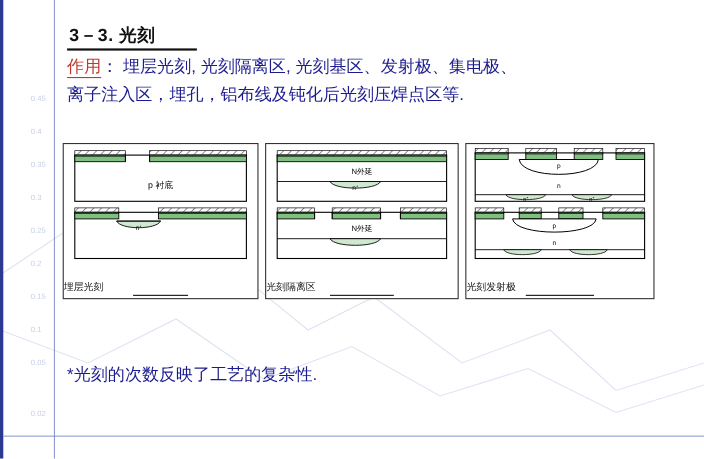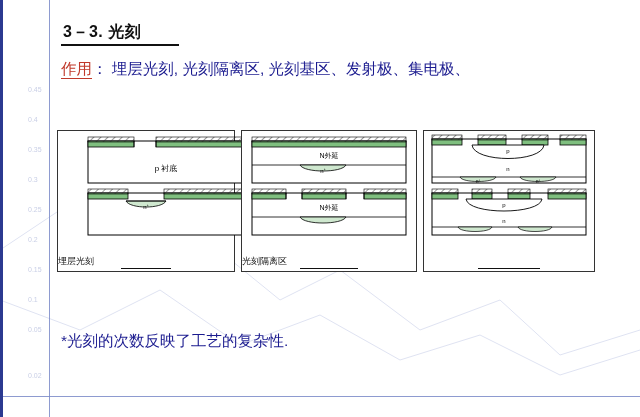--- a/index.html
+++ b/index.html
@@ -31,34 +31,34 @@
   .title{
     position:absolute;left:60px;top:22px;
     font-size:16px;color:#111;font-weight:bold;
     letter-spacing:.5px;
   }
   .title-underline{
     position:absolute;left:58px;top:44px;width:118px;height:2px;background:#111;
   }
   
   .p1{
-    position:absolute;left:58px;top:56px;width:560px;
+    position:absolute;left:58px;top:48px;width:560px;
     font-size:15.5px;color:#1b1b8f;line-height:26px;
   }
   .label-red{color:#c0392b;border-bottom:1px solid #c0392b;padding-bottom:1px;}
   
   .figrow{
     position:absolute;left:54px;top:130px;width:538px;height:142px;
     display:flex;gap:6px;
   }
   .figbox{
     border:1px solid #333;background:#fff;position:relative;
     box-sizing:border-box;
   }
-  .fb1{width:178px;padding-left:20px;}
+  .fb1{width:178px;}
   .fb2{width:176px;}
   .fb3{width:172px;}
   .figcap{
     position:absolute;bottom:3px;left:0;width:100%;
     text-align:left;font-size:9px;color:#111;
   }
   .figcap-ul{
     position:absolute;bottom:1px;left:50%;transform:translateX(-50%);
     height:1px;background:#111;
   }
@@ -100,20 +100,21 @@
 <div class="page">
   <div class="vline"></div>
   <div class="bline"></div>
 
   <div class="title">3－3. 光刻</div>
   <div class="title-underline"></div>
 
   <div class="p1">
     <span class="label-red">作用</span><span>：</span>
     <span>埋层光刻, 光刻隔离区, 光刻基区、发射极、集电极、</span><br>
+    <span>离子注入区，埋孔，铝布线及钝化后光刻压焊点区等.</span>
   </div>
 
   <div class="figrow">
 
     <div class="figbox fb1">
       <svg class="diagram" width="176" height="126" viewBox="0 0 176 126">
         <defs>
           <pattern id="hatchA" width="5" height="5" patternTransform="rotate(45)" patternUnits="userSpaceOnUse">
             <line x1="0" y1="0" x2="0" y2="5" stroke="#333" stroke-width="1"></line>
           </pattern>
@@ -228,20 +229,21 @@
           <rect x="84" y="58" width="22" height="5" fill="url(#hatchC)" stroke="#000" stroke-width="0.6"></rect>
           <rect x="124" y="58" width="38" height="5" fill="url(#hatchC)" stroke="#000" stroke-width="0.6"></rect>
           <path d="M42,68 C44,84 116,84 118,68 Z" fill="#ffffff" stroke="#000" stroke-width="0.9"></path>
           <text x="80" y="76" font-size="6" text-anchor="middle" fill="#000" font-family="Liberation Sans, sans-serif">p</text>
           <text x="80" y="92" font-size="6" text-anchor="middle" fill="#000" font-family="Liberation Sans, sans-serif">n</text>
           <line x1="8" y1="96" x2="162" y2="96" stroke="#000" stroke-width="0.8"></line>
           <path d="M34,96 C36,102 66,102 68,96 Z" fill="#cfe8cf" stroke="#000" stroke-width="0.7"></path>
           <path d="M94,96 C96,102 126,102 128,96 Z" fill="#cfe8cf" stroke="#000" stroke-width="0.7"></path>
         </g>
       </svg>
+      <div class="figcap">光刻发射极</div>
       <div class="figcap-ul" style="width:62px;bottom:2px;"></div>
     </div>
 
   </div>
 
   <div class="p2">*光刻的次数反映了工艺的复杂性.</div>
 
 </div>
 
 </body></html>

